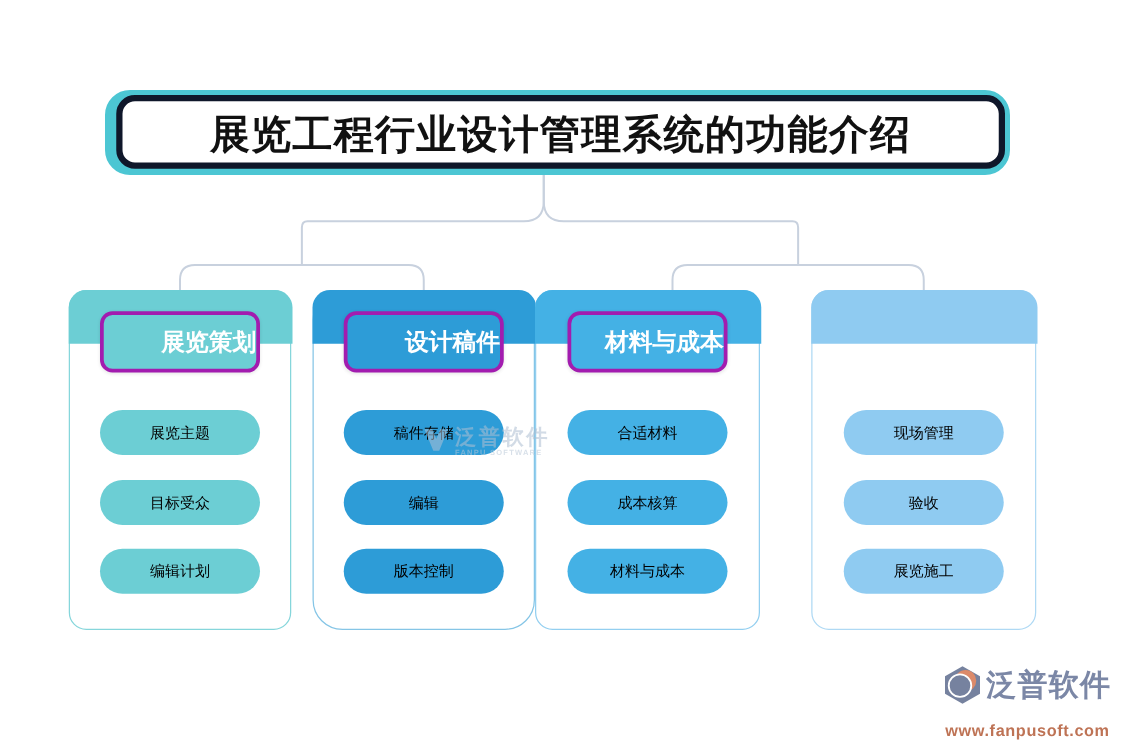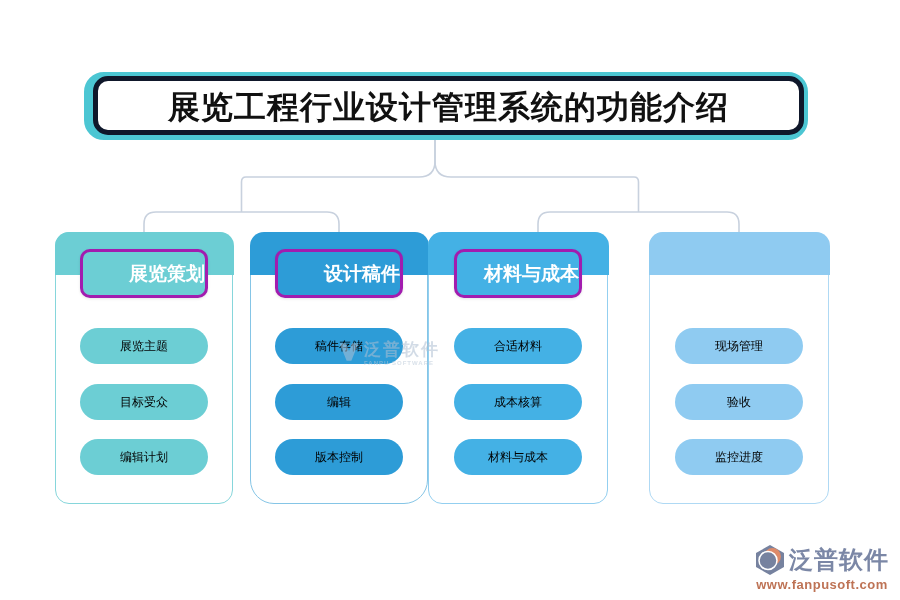--- a/index.html
+++ b/index.html
@@ -86,21 +86,21 @@
   
   .footer {
     position: absolute; right: 7px; bottom: 8px; width: 142px;
     display: flex; flex-direction: column; align-items: center;
   }
   .footer .brand-row { display: flex; align-items: center; gap: 4px; }
   .footer .brand-name {
     font-size: 24px; font-weight: 700; color: #7B87A6; letter-spacing: 1px; white-space: nowrap;
   }
   .footer .brand-url {
-    font-size: 13px; font-weight: 700; color: #BE7355; letter-spacing: 0.5px; margin-top: 1px; white-space: nowrap;
+    font-size: 13px; font-weight: 700; color: #BE7355; letter-spacing: 0.5px; margin-top: 13px; white-space: nowrap;
   }
 </style>
 </head>
 <body>
 
 <div class="stage">
 
   <div class="title-outer">
     <div class="title-inner">
       <div class="title-text">展览工程行业设计管理系统的功能介绍</div>
@@ -166,21 +166,21 @@
 
   <div class="card" id="card-3" style="--theme: #8FCBF1; --border: #AFD9F4;">
     <div class="band"></div>
     <div class="pill p1">
         <span>验收</span>
       </div>
     <div class="pill p0">
         <span>现场管理</span>
       </div>
     <div class="pill p2">
-        <span>监控进度</span>
+        <span>展览施工</span>
       </div>
   </div>
 
   <div class="watermark">
     <svg width="22" height="22" viewBox="0 0 28 26">
       <path d="M2 2 L10 2 L14 12 L18 2 L26 2 L17 24 L11 24 Z" fill="#AEC2D6"></path>
     </svg>
     <div>
       <div class="wm-text-main">泛普软件</div>
       <div class="wm-text-sub">FANPU SOFTWARE</div>

